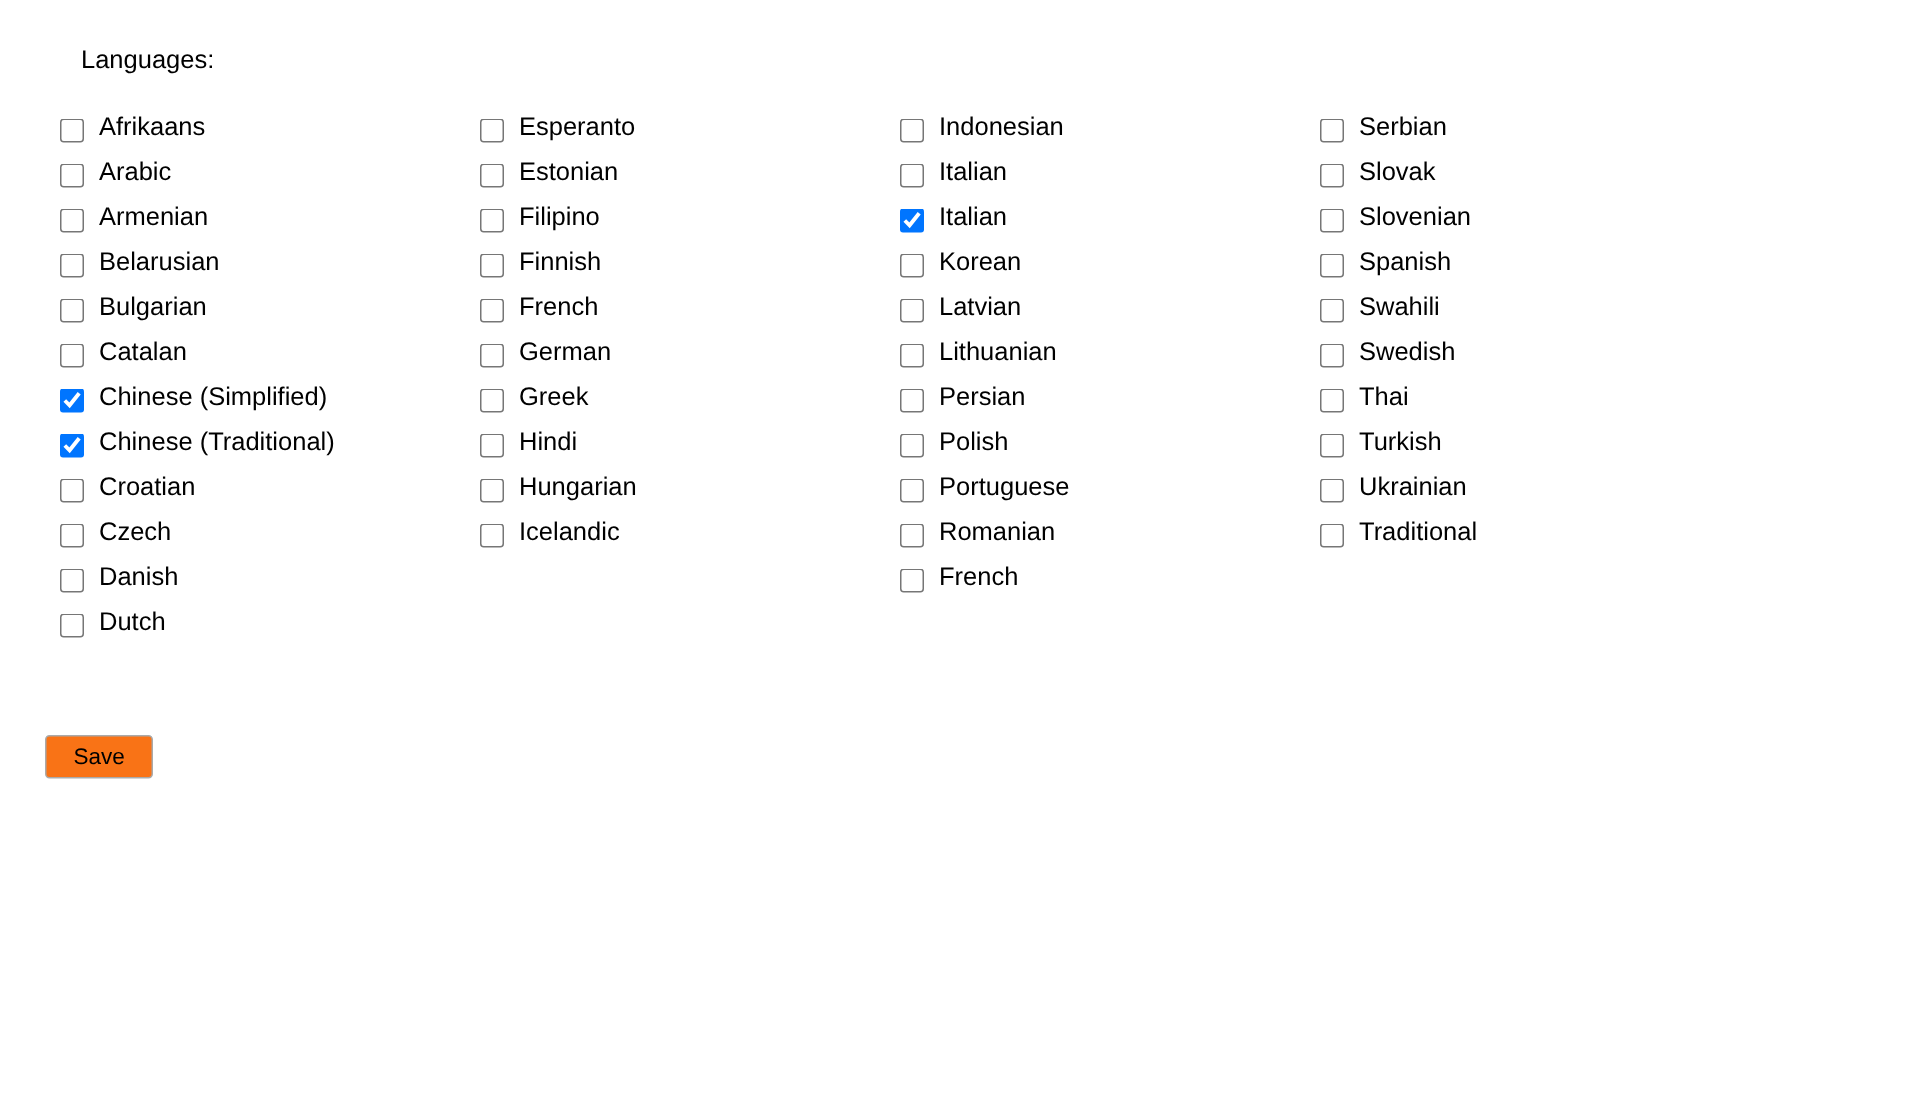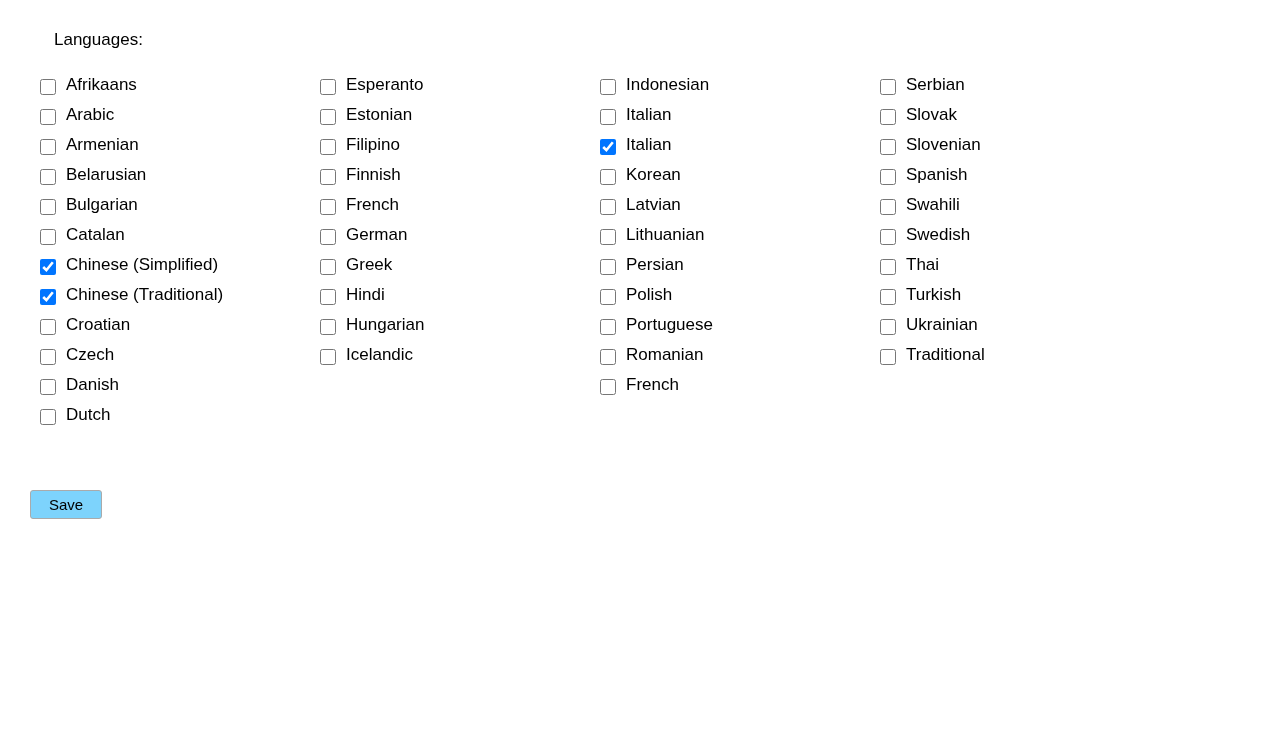--- a/index.html
+++ b/index.html
@@ -44,21 +44,21 @@
     }
     .lang-item label {
       font-size: 17px;
       cursor: pointer;
       white-space: nowrap;
     }
     .save-btn {
       margin-top: 20px;
       padding: 5px 18px;
       font-size: 15px;
-      background: #7dd3fc;
+      background: #f97316;
       border: 1px solid #aaa;
       border-radius: 3px;
       cursor: pointer;
     }
   </style>
 </head>
 <body>
 
 <div>
   <div class="section-label">Languages:</div>

